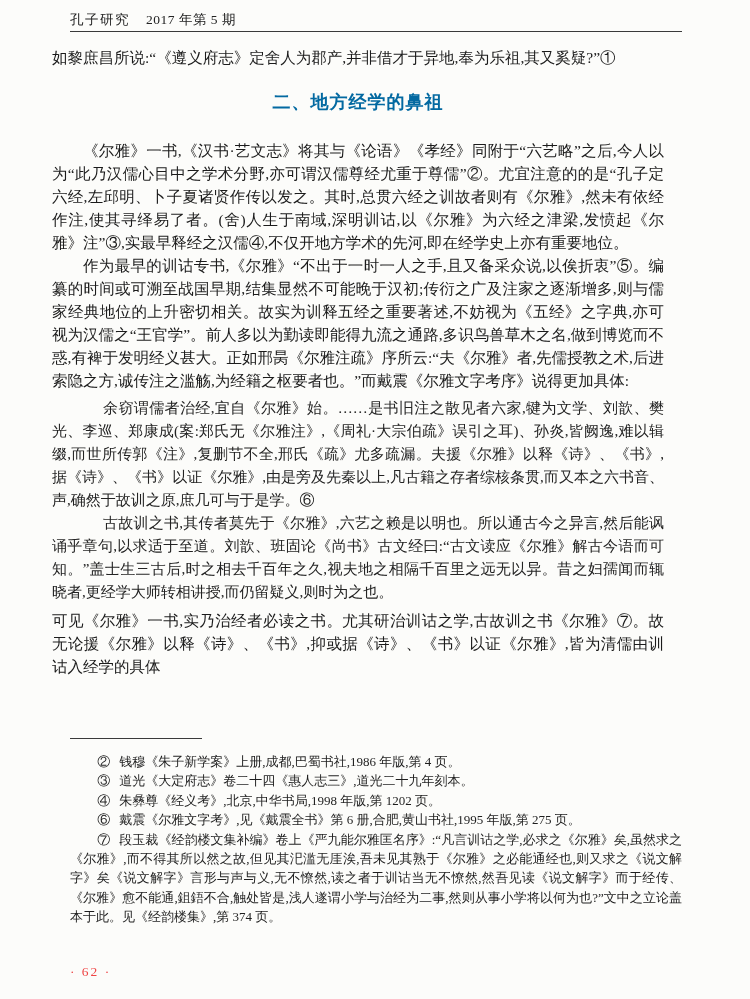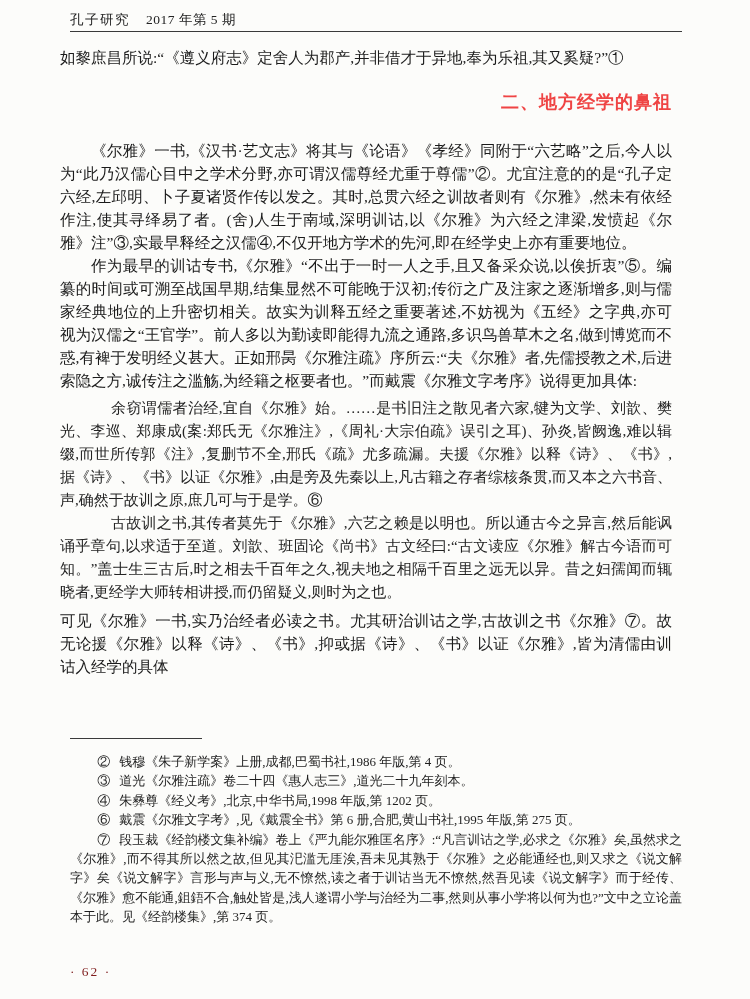--- a/index.html
+++ b/index.html
@@ -33,38 +33,38 @@
     top: 31px;
     left: 70px;
     width: 612px;
     border-top: 1.6px solid #3a3a3a;
   }
 
   
   .body-text {
     position: absolute;
     top: 46px;
-    left: 60px;
+    left: 52px;
     width: 612px;
     font-size: 15.5px;
     line-height: 23px;
     text-align: justify;
   }
   .para { margin: 0; text-indent: 2em; }
   .para.noindent { text-indent: 0; }
   .para.cont { margin-top: 5px; }
   .section-heading {
     margin: 20px 0 24px 0;
     font-family: "Liberation Sans", "DejaVu Sans", sans-serif;
     font-weight: 700;
     font-size: 18px;
     line-height: 26px;
-    text-align: right;
+    text-align: center;
     letter-spacing: 1px;
-    color: #ef4444;
+    color: #0369a1;
   }
   .quote {
     margin: 5px 0 0 0;
     text-indent: 3.4em;
     font-size: 15px;
     line-height: 23px;
     color: #232323;
   }
   .quote + .quote { margin-top: 0; }
 
@@ -86,21 +86,21 @@
   }
   .fn { margin: 0; text-indent: 2.1em; }
   .fn-marker { margin-right: 9px; }
 
   .page-number {
     position: absolute;
     left: 70px;
     top: 964px;
     font-size: 13.5px;
     letter-spacing: 2px;
-    color: #7f1d1d;
+    color: #ef4444;
   }
 </style>
 </head>
 <body>
 
 <div class="page">
 
   <div class="running-head">
     <span>孔子研究</span><span class="issue">2017 年第 5 期</span>
   </div>
@@ -112,21 +112,21 @@
     <p class="para">《尔雅》一书,《汉书·艺文志》将其与《论语》《孝经》同附于“六艺略”之后,今人以为“此乃汉儒心目中之学术分野,亦可谓汉儒尊经尤重于尊儒”②。尤宜注意的的是“孔子定六经,左邱明、卜子夏诸贤作传以发之。其时,总贯六经之训故者则有《尔雅》,然未有依经作注,使其寻绎易了者。(舍)人生于南域,深明训诂,以《尔雅》为六经之津梁,发愤起《尔雅》注”③,实最早释经之汉儒④,不仅开地方学术的先河,即在经学史上亦有重要地位。</p>
     <p class="para">作为最早的训诂专书,《尔雅》“不出于一时一人之手,且又备采众说,以俟折衷”⑤。编纂的时间或可溯至战国早期,结集显然不可能晚于汉初;传衍之广及注家之逐渐增多,则与儒家经典地位的上升密切相关。故实为训释五经之重要著述,不妨视为《五经》之字典,亦可视为汉儒之“王官学”。前人多以为勤读即能得九流之通路,多识鸟兽草木之名,做到博览而不惑,有裨于发明经义甚大。正如邢昺《尔雅注疏》序所云:“夫《尔雅》者,先儒授教之术,后进索隐之方,诚传注之滥觞,为经籍之枢要者也。”而戴震《尔雅文字考序》说得更加具体:</p>
     <p class="quote">余窃谓儒者治经,宜自《尔雅》始。……是书旧注之散见者六家,犍为文学、刘歆、樊光、李巡、郑康成(案:郑氏无《尔雅注》,《周礼·大宗伯疏》误引之耳)、孙炎,皆阙逸,难以辑缀,而世所传郭《注》,复删节不全,邢氏《疏》尤多疏漏。夫援《尔雅》以释《诗》、《书》,据《诗》、《书》以证《尔雅》,由是旁及先秦以上,凡古籍之存者综核条贯,而又本之六书音、声,确然于故训之原,庶几可与于是学。⑥</p>
     <p class="quote">古故训之书,其传者莫先于《尔雅》,六艺之赖是以明也。所以通古今之异言,然后能讽诵乎章句,以求适于至道。刘歆、班固论《尚书》古文经曰:“古文读应《尔雅》解古今语而可知。”盖士生三古后,时之相去千百年之久,视夫地之相隔千百里之远无以异。昔之妇孺闻而辄晓者,更经学大师转相讲授,而仍留疑义,则时为之也。</p>
     <p class="para noindent cont">可见《尔雅》一书,实乃治经者必读之书。尤其研治训诂之学,古故训之书《尔雅》⑦。故无论援《尔雅》以释《诗》、《书》,抑或据《诗》、《书》以证《尔雅》,皆为清儒由训诂入经学的具体</p>
   </div>
 
   <div class="footnotes">
     <div class="fn-rule"></div>
     <p class="fn"><span class="fn-marker">②</span><span>钱穆《朱子新学案》上册,成都,巴蜀书社,1986 年版,第 4 页。</span></p>
-    <p class="fn"><span class="fn-marker">③</span><span>道光《尔雅注疏》卷二十四《惠人志三》,道光二十九年刻本。</span></p>
+    <p class="fn"><span class="fn-marker">③</span><span>道光《大定府志》卷二十四《惠人志三》,道光二十九年刻本。</span></p>
     <p class="fn"><span class="fn-marker">④</span><span>朱彝尊《经义考》,北京,中华书局,1998 年版,第 1202 页。</span></p>
     <p class="fn"><span class="fn-marker">⑥</span><span>戴震《尔雅文字考》,见《戴震全书》第 6 册,合肥,黄山书社,1995 年版,第 275 页。</span></p>
     <p class="fn"><span class="fn-marker">⑦</span><span>段玉裁《经韵楼文集补编》卷上《严九能尔雅匡名序》:“凡言训诂之学,必求之《尔雅》矣,虽然求之《尔雅》,而不得其所以然之故,但见其汜滥无厓涘,吾未见其熟于《尔雅》之必能通经也,则又求之《说文解字》矣《说文解字》言形与声与义,无不憭然,读之者于训诂当无不憭然,然吾见读《说文解字》而于经传、《尔雅》愈不能通,鉏鋙不合,触处皆是,浅人遂谓小学与治经为二事,然则从事小学将以何为也?”文中之立论盖本于此。见《经韵楼集》,第 374 页。</span></p>
   </div>
 
   <div class="page-number">· 62 ·</div>
 
 </div>
 
 </body></html>

